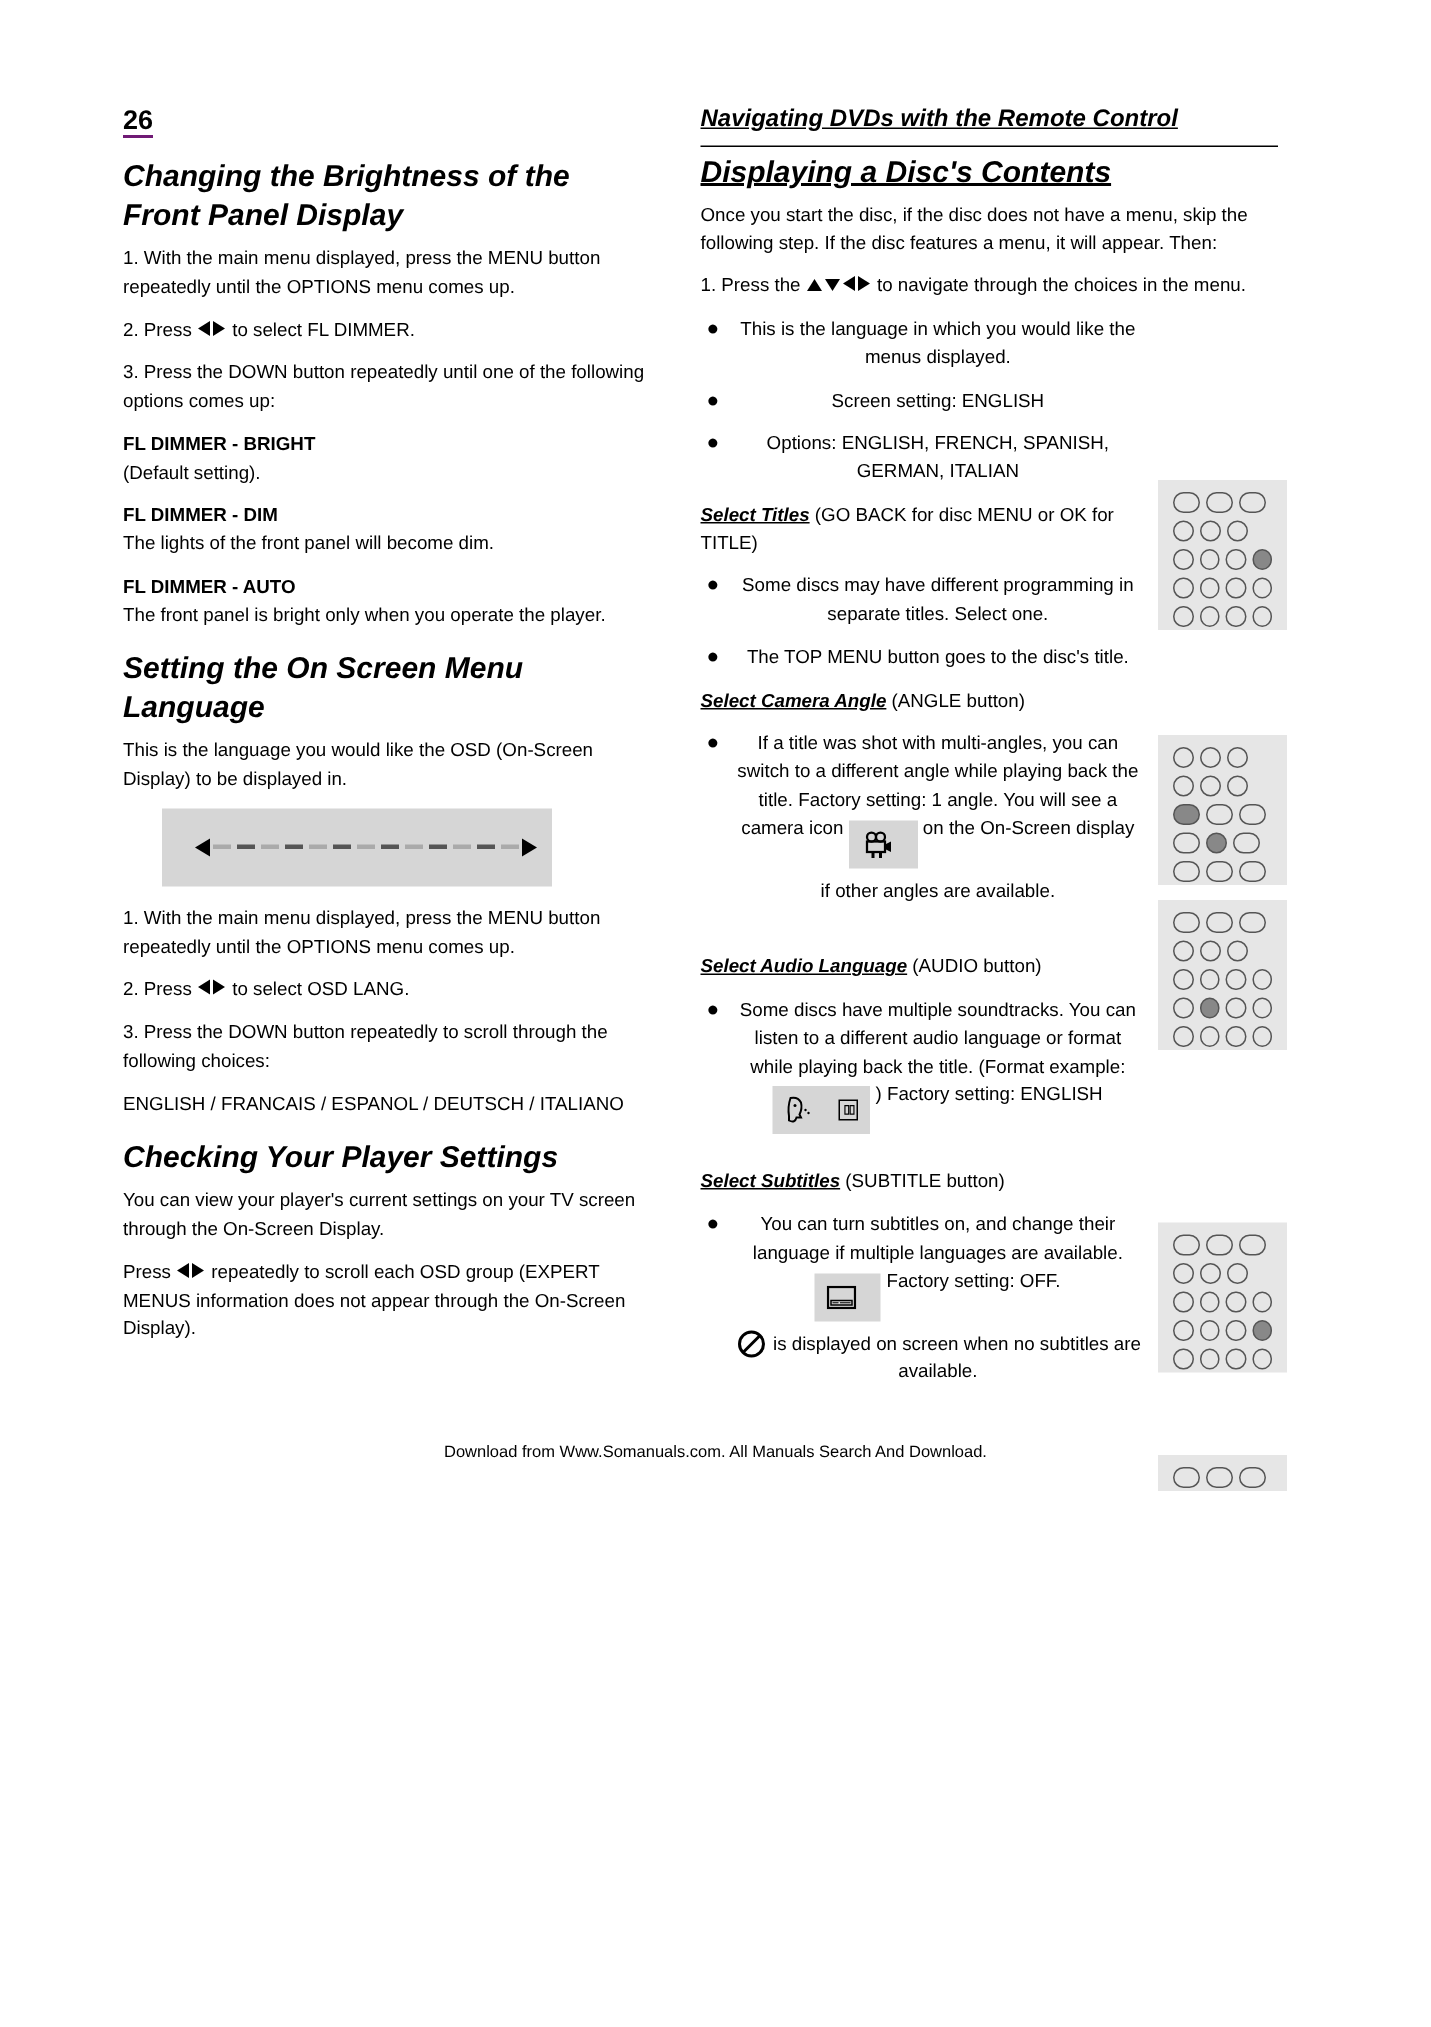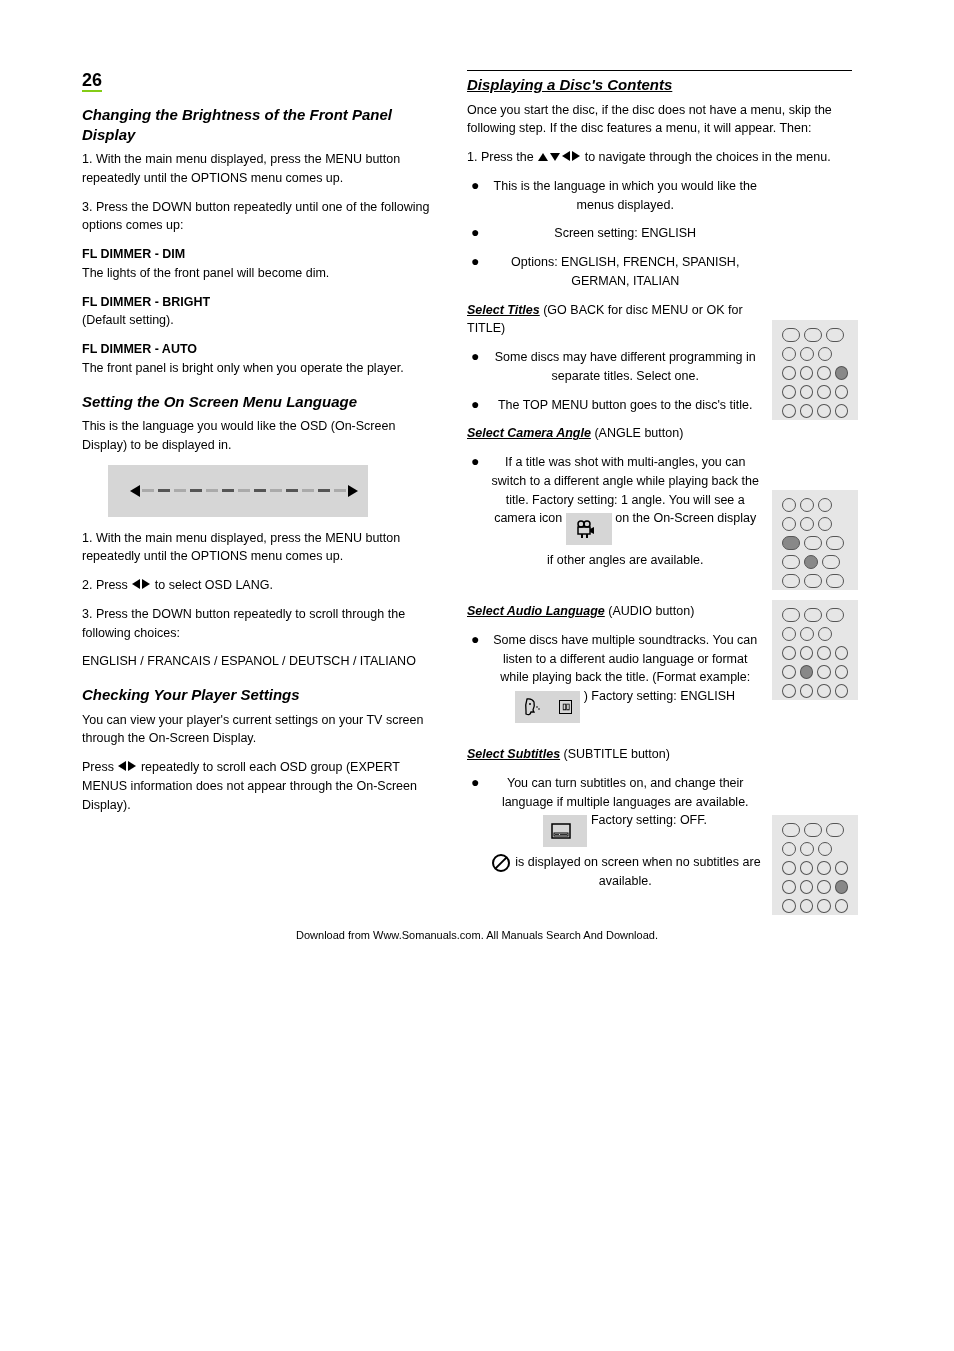--- a/index.html
+++ b/index.html
@@ -24,25 +24,25 @@
     float: left;
     margin-left: 35px;
     position: relative;
   }
   .clear { clear: both; }
   .page-num {
     font-weight: bold;
     font-size: 18px;
     margin-bottom: 2px;
   }
-  .page-num-ul { border-bottom: 2px solid #84cc16; }
+  .page-num-ul { border-bottom: 2px solid #701a75; }
   .heading {
     font-style: italic;
     font-weight: bold;
-    font-size: 15px;
+    font-size: 20px;
     margin: 14px 0 6px 0;
     line-height: 1.3;
   }
   .body-t {
     font-size: 12.5px;
     line-height: 1.5;
     margin: 0 0 10px 0;
   }
   .ul { text-decoration: underline; }
   .caps { text-transform: uppercase; }
@@ -189,23 +189,26 @@
 </style>
 </head>
 <body>
 
 <div class="page">
   <div class="left-col">
     <div class="page-num"><span class="page-num-ul">26</span></div>
 
     <h3 class="heading">Changing the Brightness of the Front Panel Display</h3>
     <p class="body-t">1. With the main menu displayed, press the MENU button repeatedly until the OPTIONS menu comes up.</p>
+    <p class="body-t">
+      <span>2. Press </span><span class="tri-ls"></span><span class="tri-rs"></span><span> to select FL DIMMER.</span>
+    </p>
     <p class="body-t">3. Press the DOWN button repeatedly until one of the following options comes up:</p>
+    <p class="body-t"><span class="bold caps">FL DIMMER - BRIGHT</span><br><span>(Default setting).</span></p>
     <p class="body-t"><span class="bold caps">FL DIMMER - DIM</span><br><span>The lights of the front panel will become dim.</span></p>
-    <p class="body-t"><span class="bold caps">FL DIMMER - BRIGHT</span><br><span>(Default setting).</span></p>
     <p class="body-t"><span class="bold caps">FL DIMMER - AUTO</span><br><span>The front panel is bright only when you operate the player.</span></p>
 
     <h3 class="heading">Setting the On Screen Menu Language</h3>
     <p class="body-t">This is the language you would like the OSD (On-Screen Display) to be displayed in.</p>
 
     <div class="os-bar">
       <svg class="balloon" viewBox="0 0 24 32">
         <ellipse cx="12" cy="10" rx="10" ry="9" fill="none" stroke="#000" stroke-width="2"></ellipse>
         <path d="M8 17 L5 28 L13 18 Z" fill="none" stroke="#000" stroke-width="2"></path>
       </svg>
@@ -236,20 +239,23 @@
     <p class="body-t caps">ENGLISH / FRANCAIS / ESPANOL / DEUTSCH / ITALIANO</p>
 
     <h3 class="heading">Checking Your Player Settings</h3>
     <p class="body-t">You can view your player's current settings on your TV screen through the On-Screen Display.</p>
     <p class="body-t">
       <span>Press </span><span class="tri-ls"></span><span class="tri-rs"></span><span> repeatedly to scroll each OSD group (EXPERT MENUS information does not appear through the On-Screen Display).</span>
     </p>
   </div>
 
   <div class="right-col">
+    <h3 class="heading" style="margin-top:0; font-size:16px;">
+      <span class="ul">Navigating DVDs with the Remote Control</span>
+    </h3>
     <div class="dr-line"></div>
     <h3 class="heading" style="margin-top:2px;">
       <span class="ul">Displaying a Disc's Contents</span>
     </h3>
     <p class="body-t">Once you start the disc, if the disc does not have a menu, skip the following step. If the disc features a menu, it will appear. Then:</p>
     <p class="body-t">
       <span>1. Press the </span><span class="tri-u"></span><span class="tri-d"></span><span class="tri-ls"></span><span class="tri-rs"></span><span> to navigate through the choices in the menu.</span>
     </p>
 
     <div class="remote" style="top:250px;">

